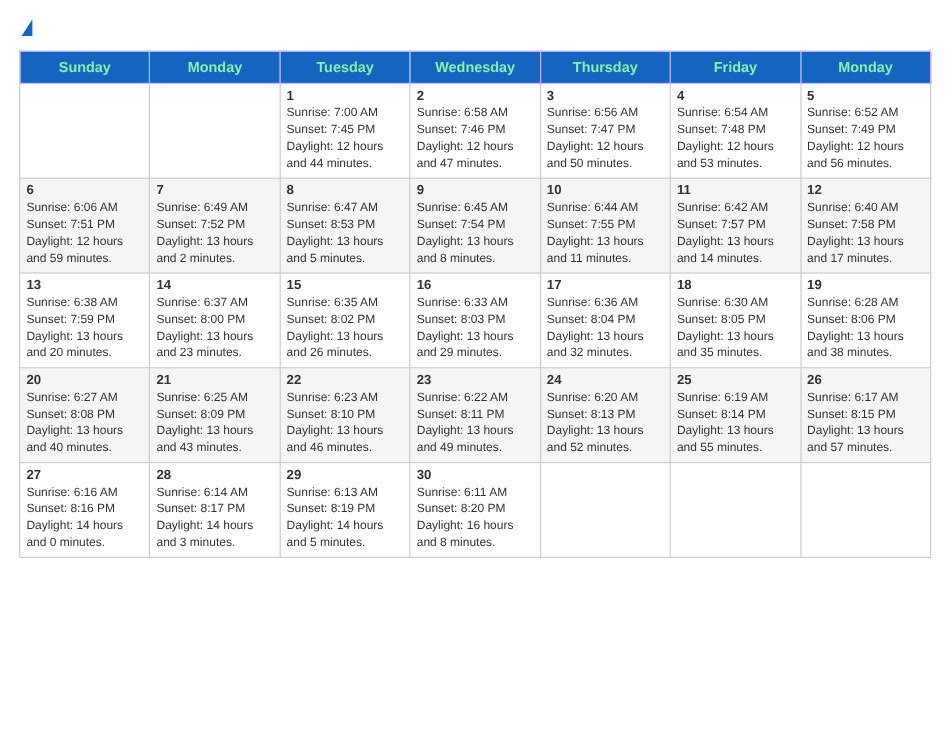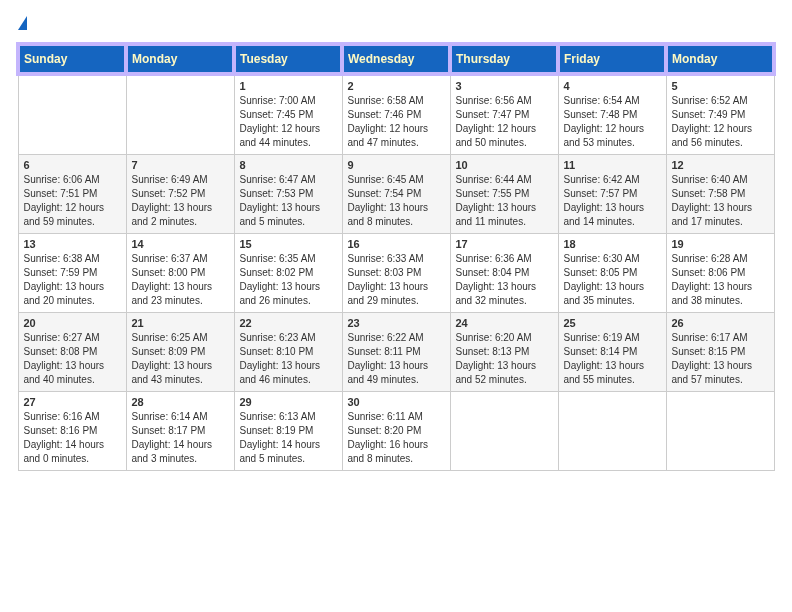--- a/index.html
+++ b/index.html
@@ -46,26 +46,26 @@
     .title-location {
       font-size: 14px;
       color: #555;
     }
     .calendar {
       width: 100%;
       border-collapse: collapse;
     }
     .calendar th {
       background-color: #1565c0;
-      color: #fef9c3;
+      color: #86efac;
       font-size: 12px;
       font-weight: bold;
       padding: 6px 4px;
-      text-align: left;
-      border: 4px solid #c4b5fd;
+      text-align: center;
+      border: 1px solid #c4b5fd;
     }
     .calendar td {
       border: 1px solid #ccc;
       vertical-align: top;
       padding: 4px 5px;
       width: calc(100% / 7);
       min-height: 80px;
       font-size: 10px;
       color: #333;
     }
@@ -178,21 +178,21 @@
           <div class="day-info">
             <div>Sunrise: 6:49 AM</div>
             <div>Sunset: 7:52 PM</div>
             <div>Daylight: 13 hours and 2 minutes.</div>
           </div>
         </td>
         <td>
           <span class="day-num">8</span>
           <div class="day-info">
             <div>Sunrise: 6:47 AM</div>
-            <div>Sunset: 7:53 PM</div>
+            <div>Sunset: 8:53 PM</div>
             <div>Daylight: 13 hours and 5 minutes.</div>
           </div>
         </td>
         <td>
           <span class="day-num">9</span>
           <div class="day-info">
             <div>Sunrise: 6:45 AM</div>
             <div>Sunset: 7:54 PM</div>
             <div>Daylight: 13 hours and 8 minutes.</div>
           </div>

